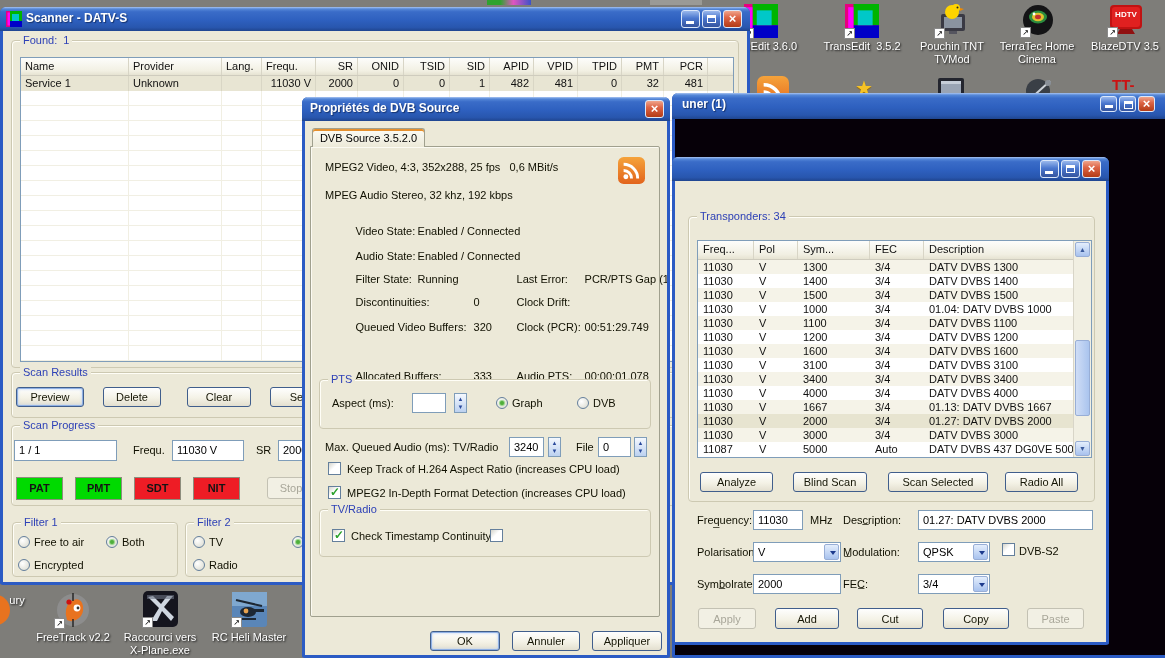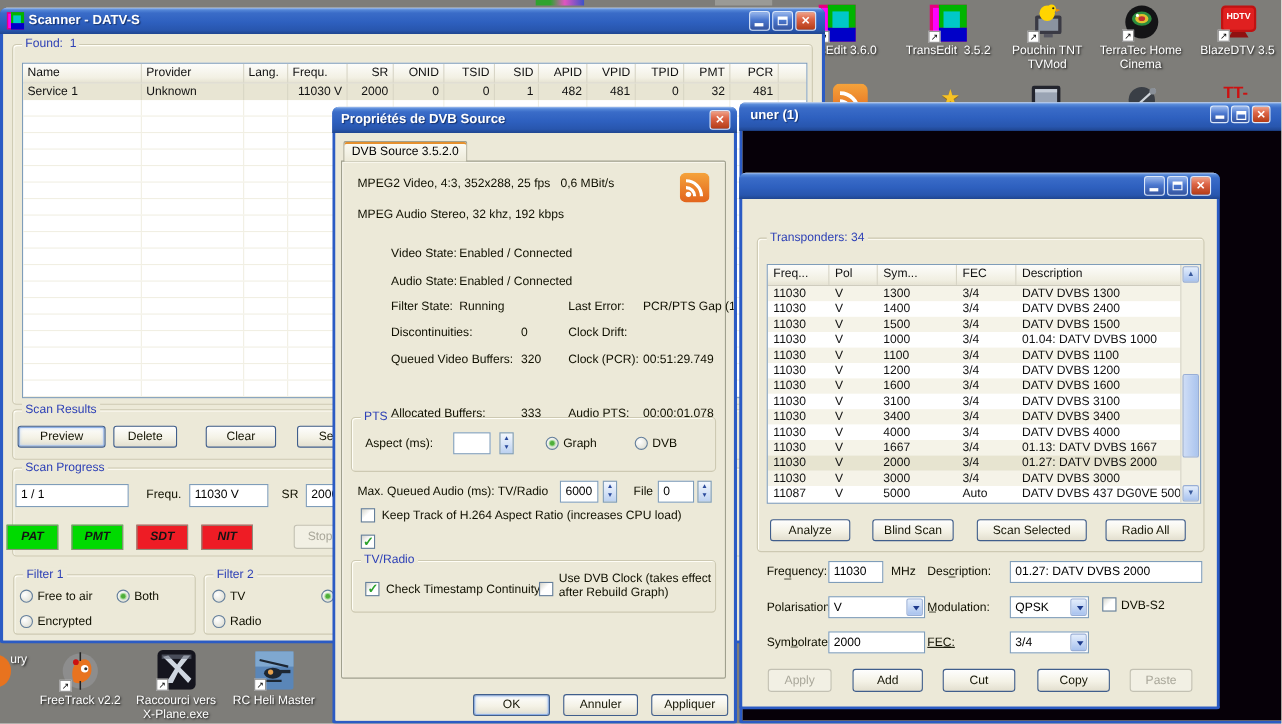--- a/index.html
+++ b/index.html
@@ -47,21 +47,21 @@
              background:linear-gradient(#e4eefc,#a8c2ee);border:1px solid #98aed6;border-radius:2px;box-sizing:border-box;}
   .dd .ar{position:absolute;right:4px;top:8px;width:0;height:0;border:3px solid transparent;border-top:4px solid #1c3a8c;}
   .radio{position:absolute;width:12px;height:12px;border-radius:50%;box-sizing:border-box;
          background:radial-gradient(circle at 35% 35%,#ffffff,#d8d8cc);border:1px solid #647f9c;}
   .radio.on::after{content:"";position:absolute;left:3px;top:3px;width:4px;height:4px;border-radius:50%;
                    background:#4fae3a;box-shadow:0 0 1px 1px #8fd27f;}
   .checkbox{position:absolute;width:13px;height:13px;box-sizing:border-box;
             background:linear-gradient(135deg,#d4d4cc,#fff 45%);border:1px solid #647f9c;}
   .checkbox.on::after{content:"✓";position:absolute;left:1px;top:-2px;font-size:12px;font-weight:bold;color:#2ba12b;}
   .rlabel,.flabel{position:absolute;font-size:11px;white-space:pre;color:#101000;}
-  .status-row{position:absolute;left:3px;top:446px;display:flex;font-style:italic;}
+  .status-row{position:absolute;left:13px;top:446px;display:flex;}
   .status-box{display:inline-block;width:45px;height:21px;line-height:21px;text-align:center;
               font-size:11px;font-weight:bold;color:#141414;border:1px solid #8d8d7d;margin-right:12px;}
 
   
   #scanner-table{position:absolute;left:17px;top:26px;width:714px;height:305px;background:#fff;
                  border:1px solid #7f9db9;overflow:hidden;box-sizing:border-box;}
   .trow{display:flex;}
   .trow.th{height:17px;background:linear-gradient(#fdfdfb,#f2f0e3 75%,#e6e3d2);border-bottom:1px solid #cfccbe;}
   .trow.th .tc{border-right:1px solid #d8d5c6;padding-top:2px;}
   .trow.td{height:15px;background:#e8e5d3;}
@@ -603,21 +603,21 @@
             <span class="tc" style="width:44px"></span>
             <span class="tc" style="width:42px"></span>
             <span class="tc" style="width:44px"></span>
           </div>
         </div>
 
       <div class="gb" style="left:8px;top:341px;width:728px;height:46px;">
         <span class="gb-label">Scan Results</span>
       </div>
       <div id="sr-buttons">
-          <div class="xp-btn default" style="left:13px;top:356px;width:80px;height:20px;">Preview</div>
+          <div class="xp-btn default" style="left:13px;top:356px;width:68px;height:20px;">Preview</div>
           <div class="xp-btn" style="left:100px;top:356px;width:58px;height:20px;">Delete</div>
           <div class="xp-btn" style="left:184px;top:356px;width:64px;height:20px;">Clear</div>
           <div class="xp-btn" style="left:267px;top:356px;width:70px;height:20px;">Select</div>
         </div>
 
       <div class="gb" style="left:8px;top:394px;width:728px;height:81px;">
         <span class="gb-label">Scan Progress</span>
       </div>
       <div class="xp-input" style="left:11px;top:409px;width:103px;height:21px;">1 / 1</div>
       <span class="flabel" style="left:130px;top:413px;">Frequ.</span>
@@ -703,21 +703,21 @@
               <span class="lc" style="width:44px">V</span>
               <span class="lc" style="width:72px">1300</span>
               <span class="lc" style="width:54px">3/4</span>
               <span class="lc" style="width:150px">DATV DVBS 1300</span>
             </div>
             <div class="lrow odd">
               <span class="lc" style="width:56px">11030</span>
               <span class="lc" style="width:44px">V</span>
               <span class="lc" style="width:72px">1400</span>
               <span class="lc" style="width:54px">3/4</span>
-              <span class="lc" style="width:150px">DATV DVBS 2400</span>
+              <span class="lc" style="width:150px">DATV DVBS 1400</span>
             </div>
             <div class="lrow even">
               <span class="lc" style="width:56px">11030</span>
               <span class="lc" style="width:44px">V</span>
               <span class="lc" style="width:72px">1500</span>
               <span class="lc" style="width:54px">3/4</span>
               <span class="lc" style="width:150px">DATV DVBS 1500</span>
             </div>
             <div class="lrow odd">
               <span class="lc" style="width:56px">11030</span>
@@ -826,21 +826,21 @@
       <div class="dd" style="left:243px;top:361px;width:72px;">
         <span class="val">QPSK</span>
         <span class="ddbtn"></span>
           <span class="ar"></span>
       </div>
       <span class="checkbox" style="left:327px;top:362px;"></span>
       <span class="flabel" style="left:344px;top:364px;">DVB-S2</span>
 
       <span class="flabel" style="left:22px;top:397px;">Symb̲olrate:</span>
       <div class="xp-input" style="left:78px;top:393px;width:88px;height:20px;">2000</div>
-      <span class="flabel" style="left:168px;top:397px;text-decoration:underline;">FEC̲:</span>
+      <span class="flabel" style="left:168px;top:397px;">FEC̲:</span>
       <div class="dd" style="left:243px;top:393px;width:72px;">
         <span class="val">3/4</span>
         <span class="ddbtn"></span>
           <span class="ar"></span>
       </div>
 
       <div id="tp-bottom-buttons">
           <div class="xp-btn disabled" style="left:23px;top:427px;width:58px;height:21px;">Apply</div>
           <div class="xp-btn" style="left:100px;top:427px;width:64px;height:21px;">Add</div>
           <div class="xp-btn" style="left:182px;top:427px;width:66px;height:21px;">Cut</div>
@@ -903,37 +903,36 @@
             
           </div>
           <span class="spin-ud" style="left:134px;top:13px;"></span>
           <span class="radio on" style="left:176px;top:17px;"></span>
           <span class="rlabel" style="left:192px;top:17px;">Graph</span>
           <span class="radio" style="left:257px;top:17px;"></span>
           <span class="rlabel" style="left:273px;top:17px;">DVB</span>
         </div>
 
         <span class="flabel" style="left:14px;top:294px;">Max. Queued Audio (ms): TV/Radio</span>
-        <div class="xp-input" style="left:198px;top:290px;width:35px;height:20px;">6000</div>
+        <div class="xp-input" style="left:198px;top:290px;width:35px;height:20px;">3240</div>
         <span class="spin-ud" style="left:237px;top:290px;"></span>
         <span class="flabel" style="left:265px;top:294px;">File</span>
         <div class="xp-input" style="left:287px;top:290px;width:33px;height:20px;">0</div>
         <span class="spin-ud" style="left:323px;top:290px;"></span>
 
         <span class="checkbox" style="left:17px;top:315px;"></span>
         <span class="flabel" style="left:36px;top:316px;">Keep Track of H.264 Aspect Ratio (increases CPU load)</span>
         <span class="checkbox on" style="left:17px;top:339px;"></span>
+        <span class="flabel" style="left:36px;top:340px;">MPEG2 In-Depth Format Detection (increases CPU load)</span>
 
         <div class="gb" style="left:8px;top:362px;width:332px;height:48px;">
           <span class="gb-label">TV/Radio</span>
           <span class="checkbox on" style="left:12px;top:19px;"></span>
           <span class="flabel" style="left:31px;top:20px;">Check Timestamp Continuity</span>
           <span class="checkbox" style="left:170px;top:19px;"></span>
-          <span class="flabel" style="left:188px;top:10px;line-height:13px;">Use DVB Clock (takes effect
-after Rebuild Graph)</span>
         </div>
       </div>
 
       <div class="xp-btn default" style="left:125px;top:510px;width:70px;height:20px;">OK</div>
       <div class="xp-btn" style="left:207px;top:510px;width:68px;height:20px;">Annuler</div>
       <div class="xp-btn" style="left:287px;top:510px;width:70px;height:20px;">Appliquer</div>
     </div>
   </div>
 
 </div>

